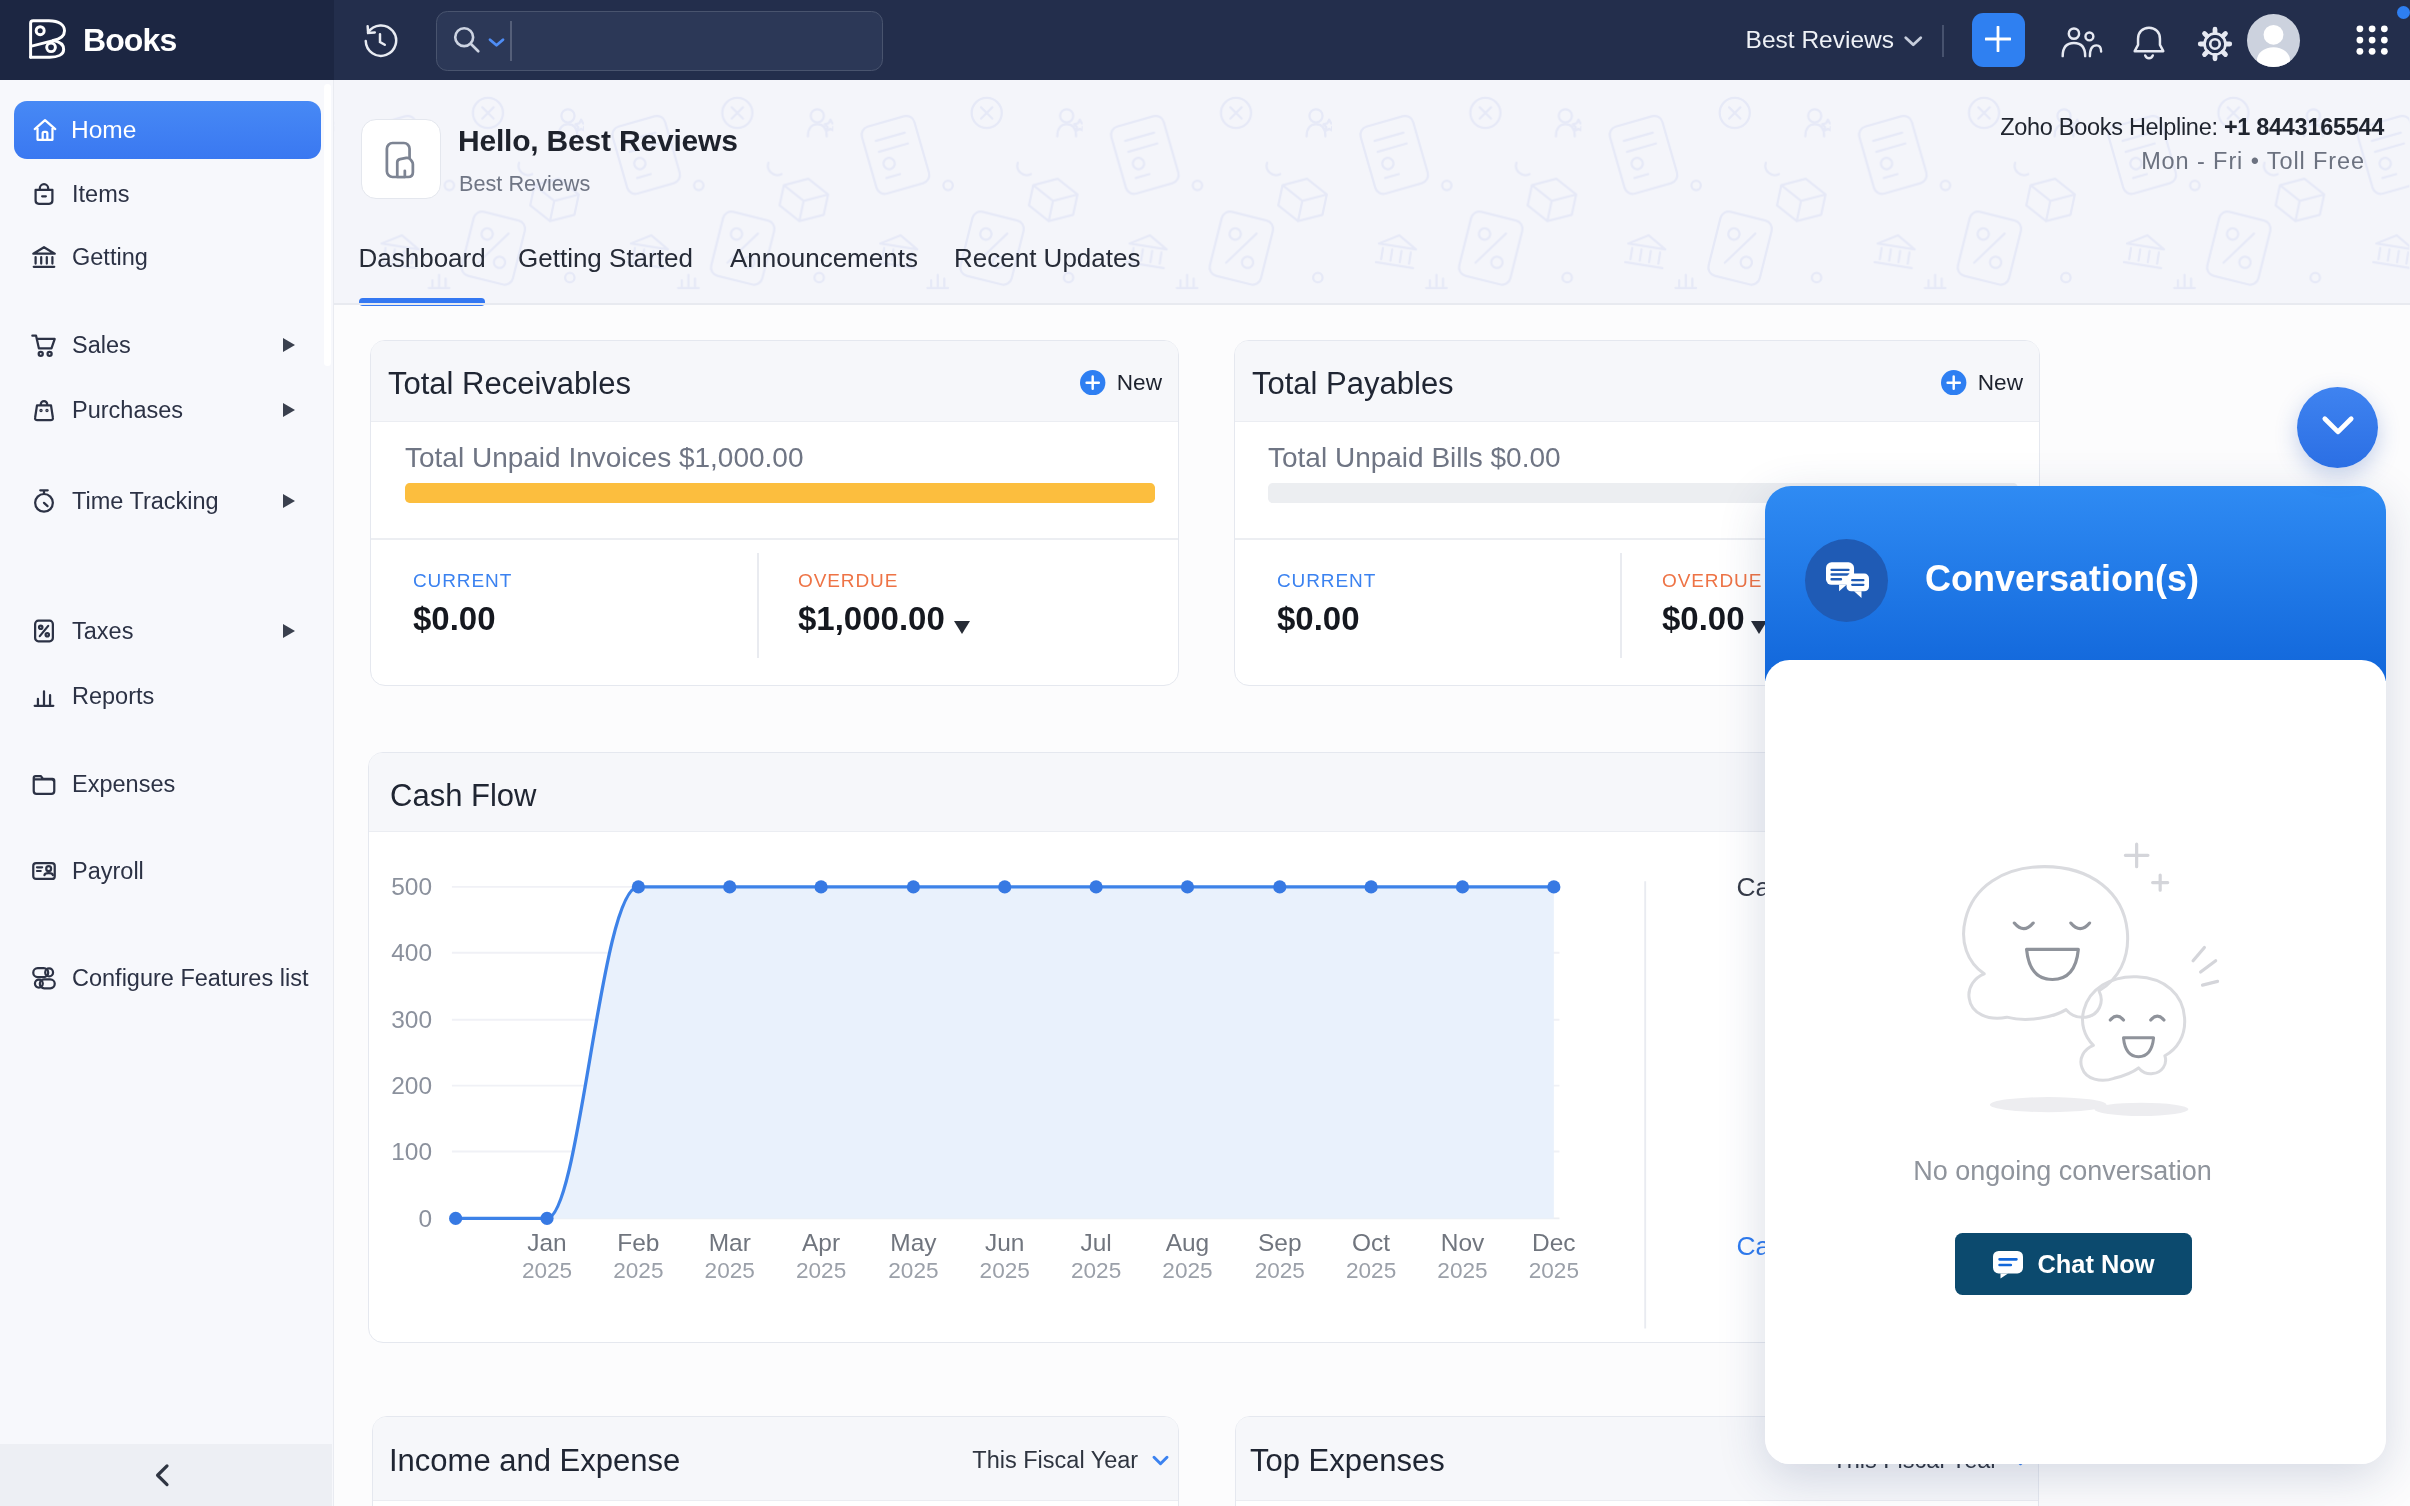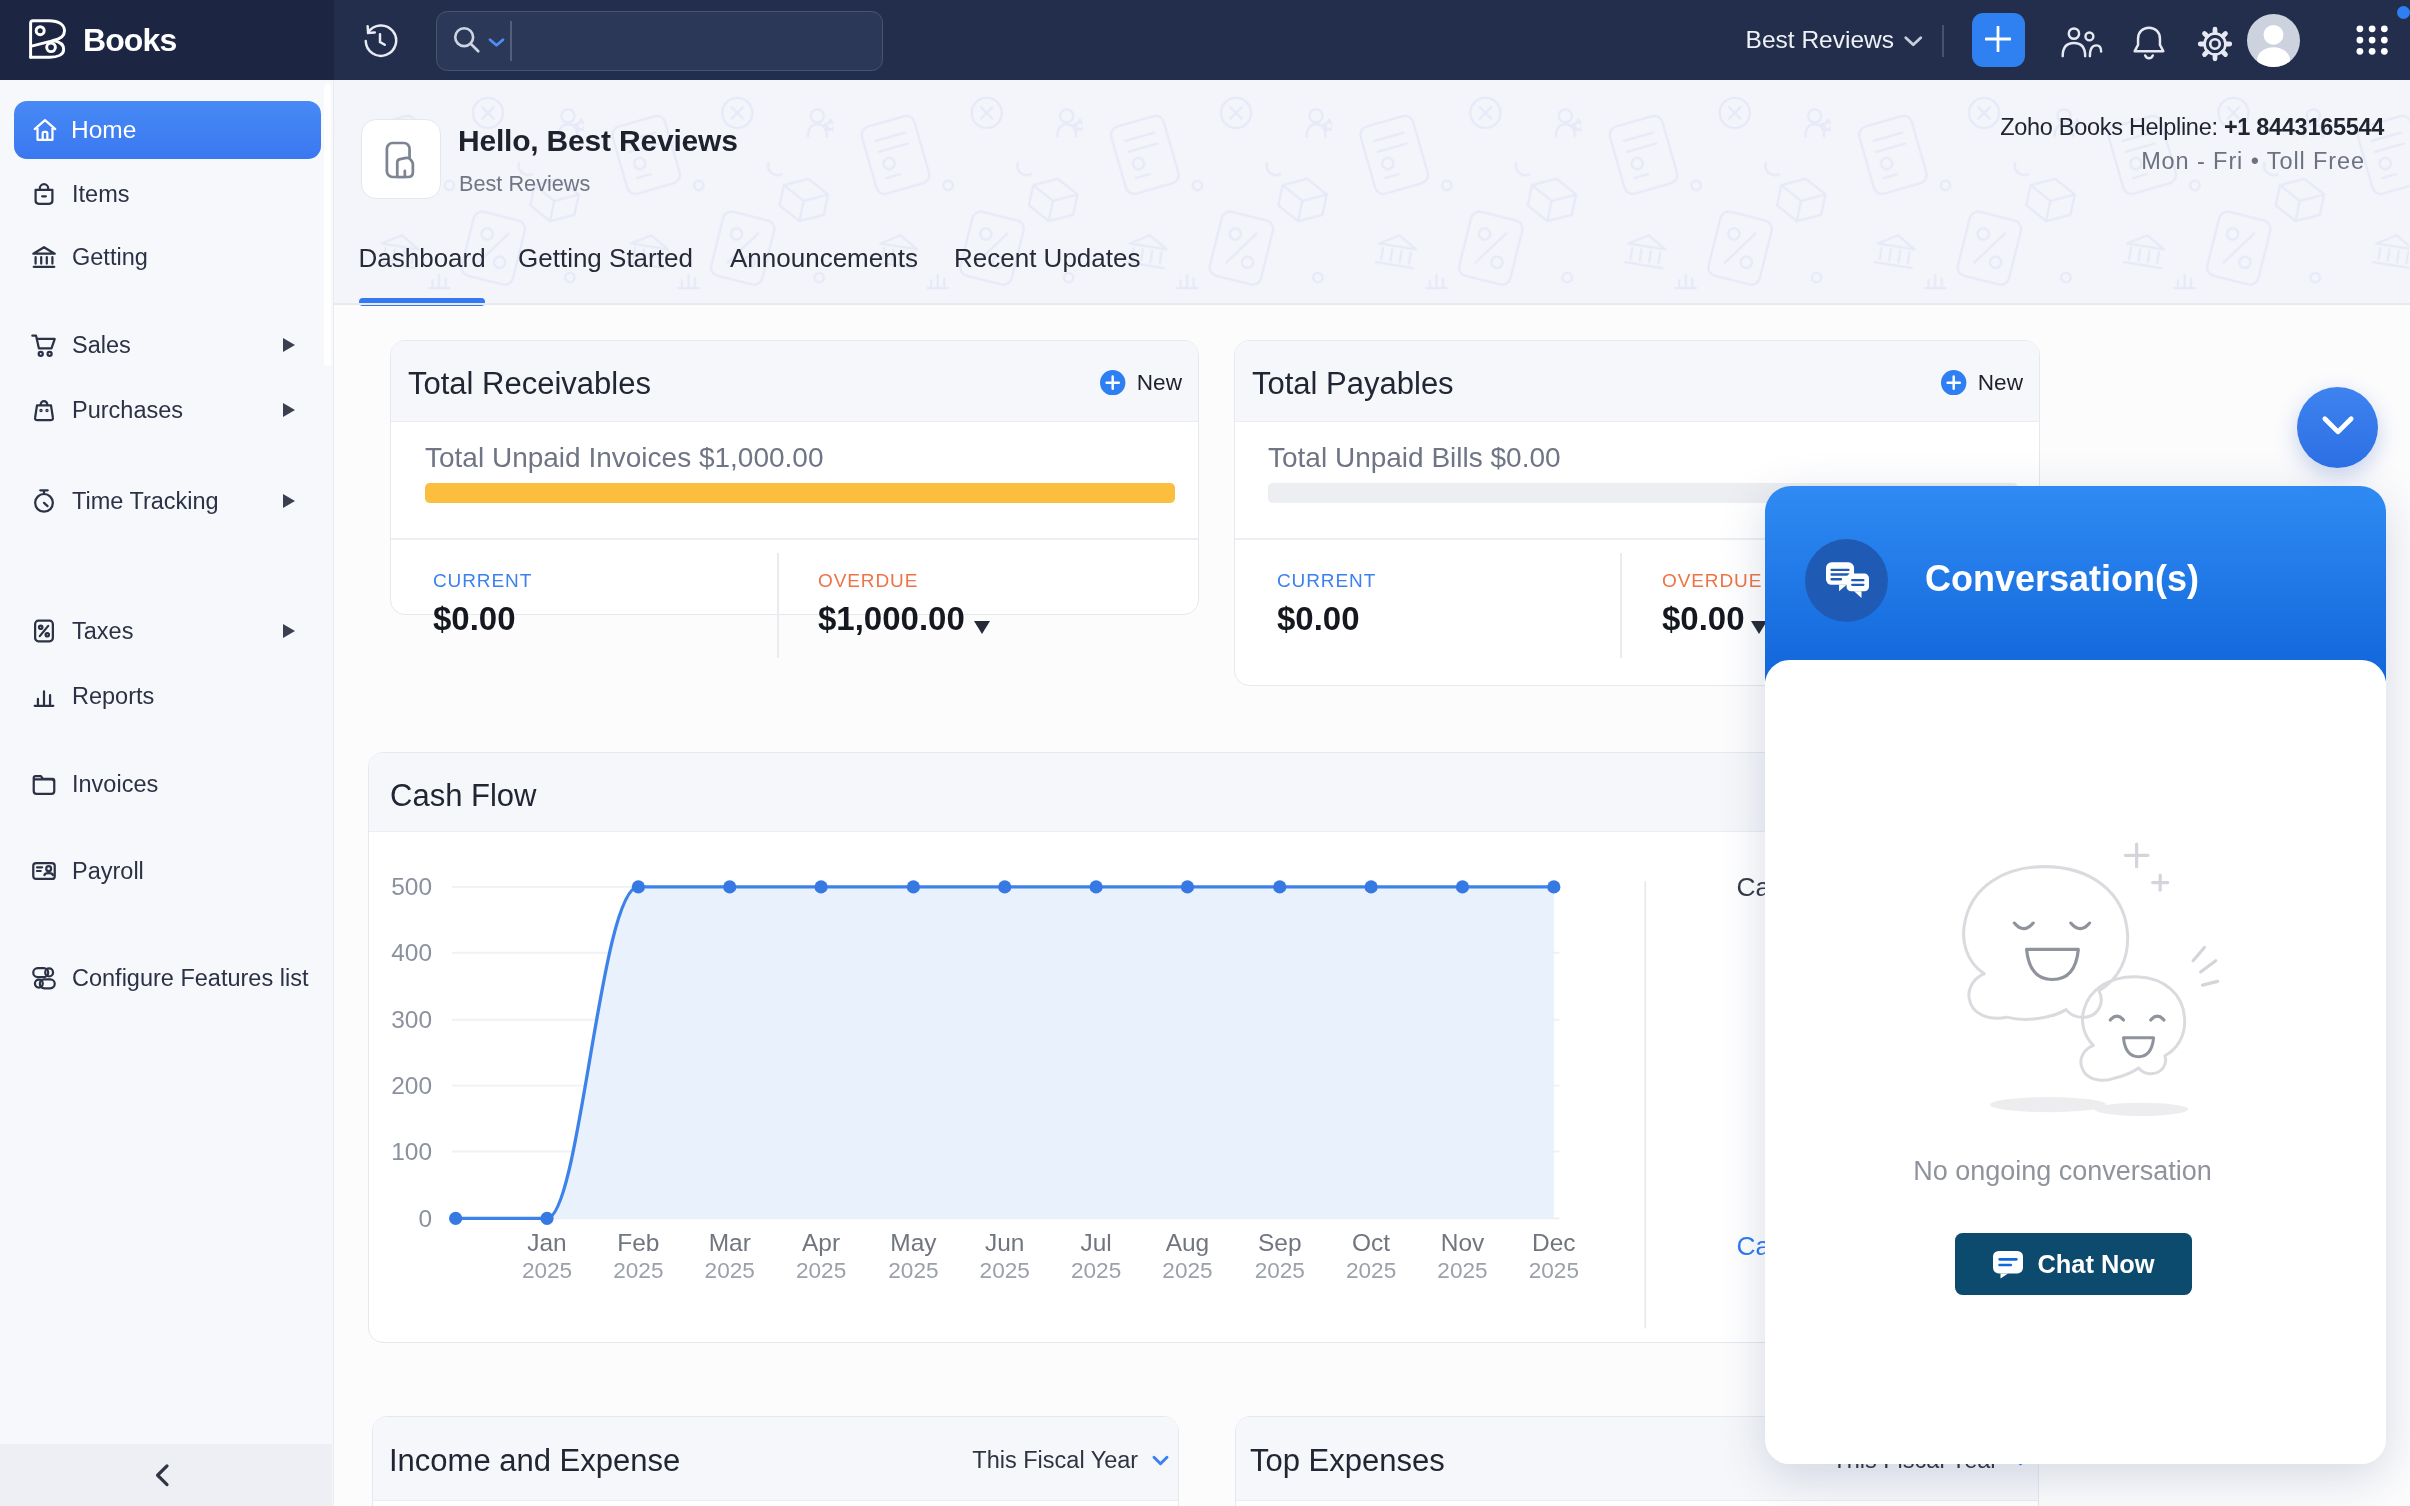--- a/index.html
+++ b/index.html
@@ -50,21 +50,21 @@
 #helpline { right:26px; top:34px; text-align:right; font-size:23.5px; color:#20252f; letter-spacing:-0.3px; }
 #helpline b { font-weight:700; }
 #helpline2 { right:45px; top:68px; text-align:right; font-size:23.5px; color:#6c7280; letter-spacing:0.9px; }
 .tab { position:absolute; top:163px; font-size:26px; color:#262b37; font-weight:500; }
 #tab-underline { left:24.5px; top:218px; width:126px; height:7.5px; border-radius:3.8px; background:#3478f2; }
 
 
 .card { position:absolute; background:#fff; border:1.9px solid #e5e8ef; border-radius:15px; }
 .card-h { position:absolute; left:0; top:0; right:0; background:#f6f7fa; border-radius:13px 13px 0 0; border-bottom:1.9px solid #ebedf2; }
 .card-title { position:absolute; font-weight:500; color:#202633; font-size:31px; }
-#cardA { left:390px; top:340px; width:809px; height:275px; }
+#cardA { left:370px; top:340px; width:809px; height:346px; }
 #cardB { left:1234px; top:340px; width:806px; height:346px; }
 #cardCF { left:368px; top:752px; width:1671px; height:591px; }
 #cardInc { left:372px; top:1416px; width:807px; height:188px; }
 #cardTop { left:1235px; top:1416px; width:804px; height:188px; }
 .newbtn { position:absolute; top:0; height:83px; display:flex; align-items:center; font-size:22.6px; color:#1d222e; }
 .newbtn svg { margin-right:11.3px; }
 .ulabel { position:absolute; font-size:28px; color:#6f7584; }
 .pbar { position:absolute; height:20px; border-radius:4.7px; }
 .middiv { position:absolute; left:0; right:0; top:197px; height:1.9px; background:#eceef2; }
 .cur { position:absolute; font-size:19px; font-weight:500; letter-spacing:0.9px; }
@@ -221,21 +221,21 @@
   <div class="srow" style="top:587px;">
     <svg class="ic" viewBox="0 0 30 30" fill="none" stroke="#2c3245" stroke-width="2.4" stroke-linecap="round" stroke-linejoin="round">
         <path d="M5,25.5 H25 M8.5,25 V18 M15,25 V10 M21.5,25 V14"></path>
       </svg>
     <span class="lb">Reports</span>
   </div>
   <div class="srow" style="top:675px;">
     <svg class="ic" viewBox="0 0 30 30" fill="none" stroke="#2c3245" stroke-width="2.4" stroke-linecap="round" stroke-linejoin="round">
         <path d="M4,10 V8.5 Q4,6.5 6,6.5 H11.5 L14,9.5 H24 Q26,9.5 26,11.5 V13 M4,10 H23 Q26,10 26,13 V22.5 Q26,25.5 23,25.5 H7 Q4,25.5 4,22.5 Z"></path>
       </svg>
-    <span class="lb">Invoices</span>
+    <span class="lb">Expenses</span>
   </div>
   <div class="srow" style="top:762px;">
     <svg class="ic" viewBox="0 0 30 30" fill="none" stroke="#2c3245" stroke-width="2.4" stroke-linecap="round" stroke-linejoin="round">
         <rect x="3.5" y="6.5" width="23" height="17" rx="3"></rect>
         <path d="M7.5,11 H13 M7.5,15 H11.5"></path>
         <circle cx="20" cy="12.5" r="2.6"></circle>
         <path d="M15.5,19.5 C15.5,16.5 24.5,16.5 24.5,19.5"></path>
       </svg>
     <span class="lb">Payroll</span>
   </div>

